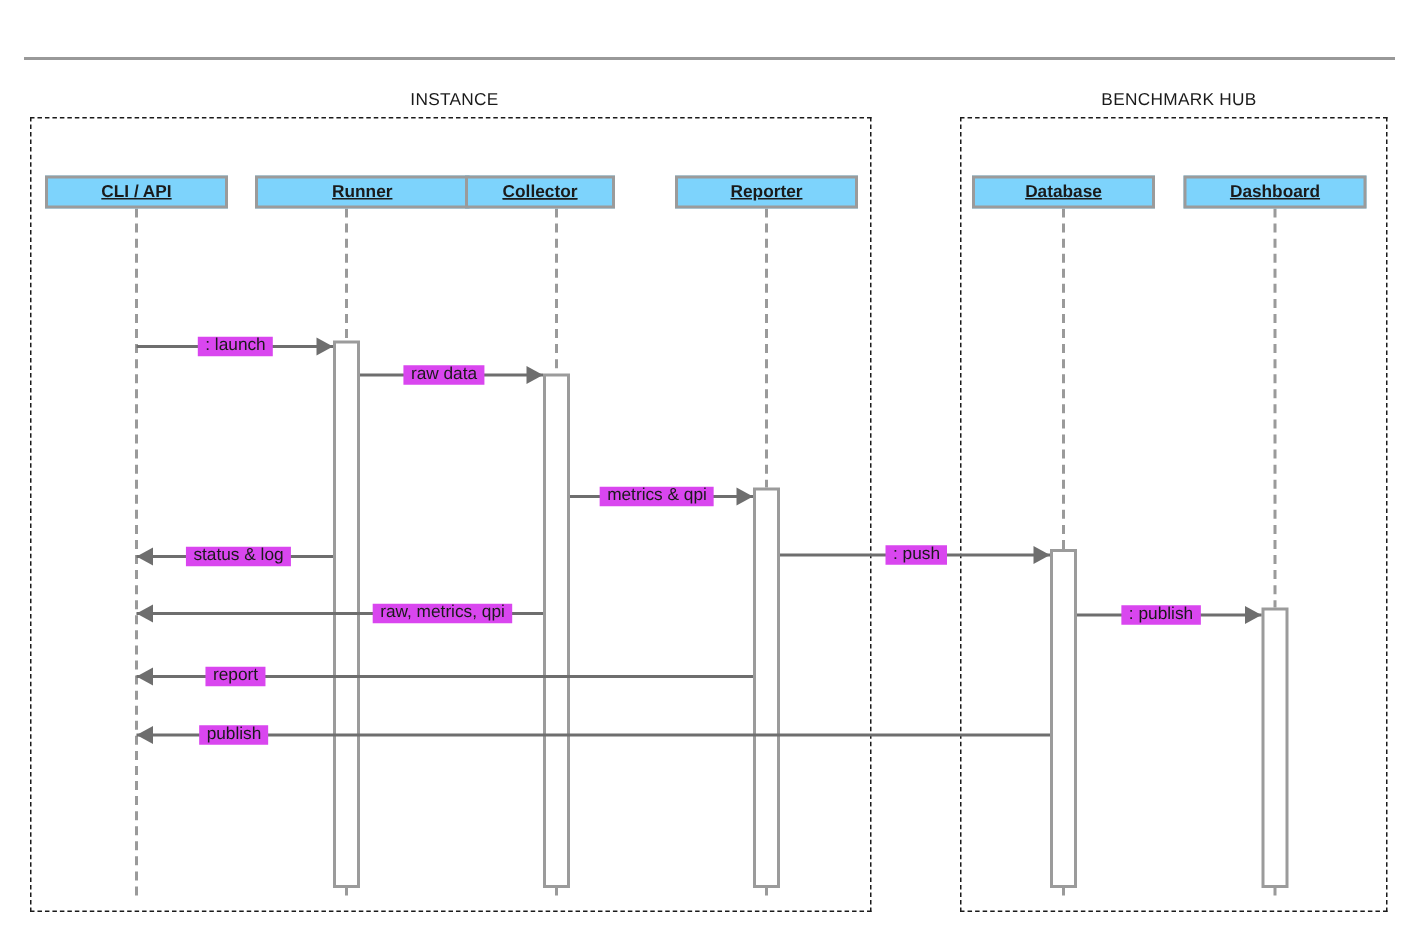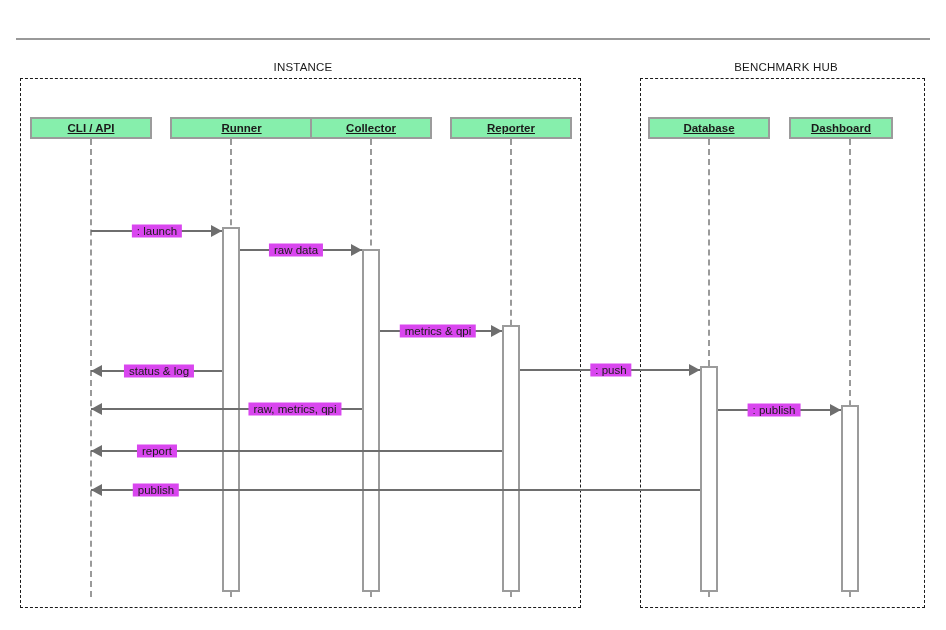--- a/index.html
+++ b/index.html
@@ -54,21 +54,21 @@
     letter-spacing: 0.2px;
   }
   .lifeline {
     position: absolute;
     width: 0;
     border-left: 2px dashed #9a9a9a;
   }
   .actor-box {
     position: absolute;
     box-sizing: border-box;
-    background: #86efac;
+    background: #7dd3fc;
     border: 2px solid #9b9b9b;
     height: 22px;
     display: flex;
     align-items: center;
     justify-content: center;
   }
   .actor-label {
     font-size: 11.5px;
     font-weight: bold;
     color: #1a1a1a;
@@ -168,27 +168,27 @@
       <div class="arrow-head arrow-left" style="top: 484px; left: 91px;"></div>
       <div class="msg-label" style="left: 156px; top: 490px;">publish</div>
     </div>
   <div id="actors-layer">
       <div class="actor-box" style="left: 30px; top: 117px; width: 122px;">
         <span class="actor-label">CLI / API</span>
       </div>
       <div class="actor-box" style="left: 170px; top: 117px; width: 143px;">
         <span class="actor-label">Runner</span>
       </div>
-      <div class="actor-box" style="left: 310px; top: 117px; width: 122px; text-decoration: underline;">
+      <div class="actor-box" style="left: 310px; top: 117px; width: 100px; text-decoration: underline;">
         <span class="actor-label">Collector</span>
       </div>
       <div class="actor-box" style="left: 450px; top: 117px; width: 122px; align-items: center;">
         <span class="actor-label">Reporter</span>
       </div>
       <div class="actor-box" style="left: 648px; top: 117px; width: 122px;">
         <span class="actor-label">Database</span>
       </div>
-      <div class="actor-box" style="left: 789px; top: 117px; width: 104px;">
+      <div class="actor-box" style="left: 789px; top: 117px; width: 122px;">
         <span class="actor-label">Dashboard</span>
       </div>
     </div>
 
 </div>
 
 </body></html>

